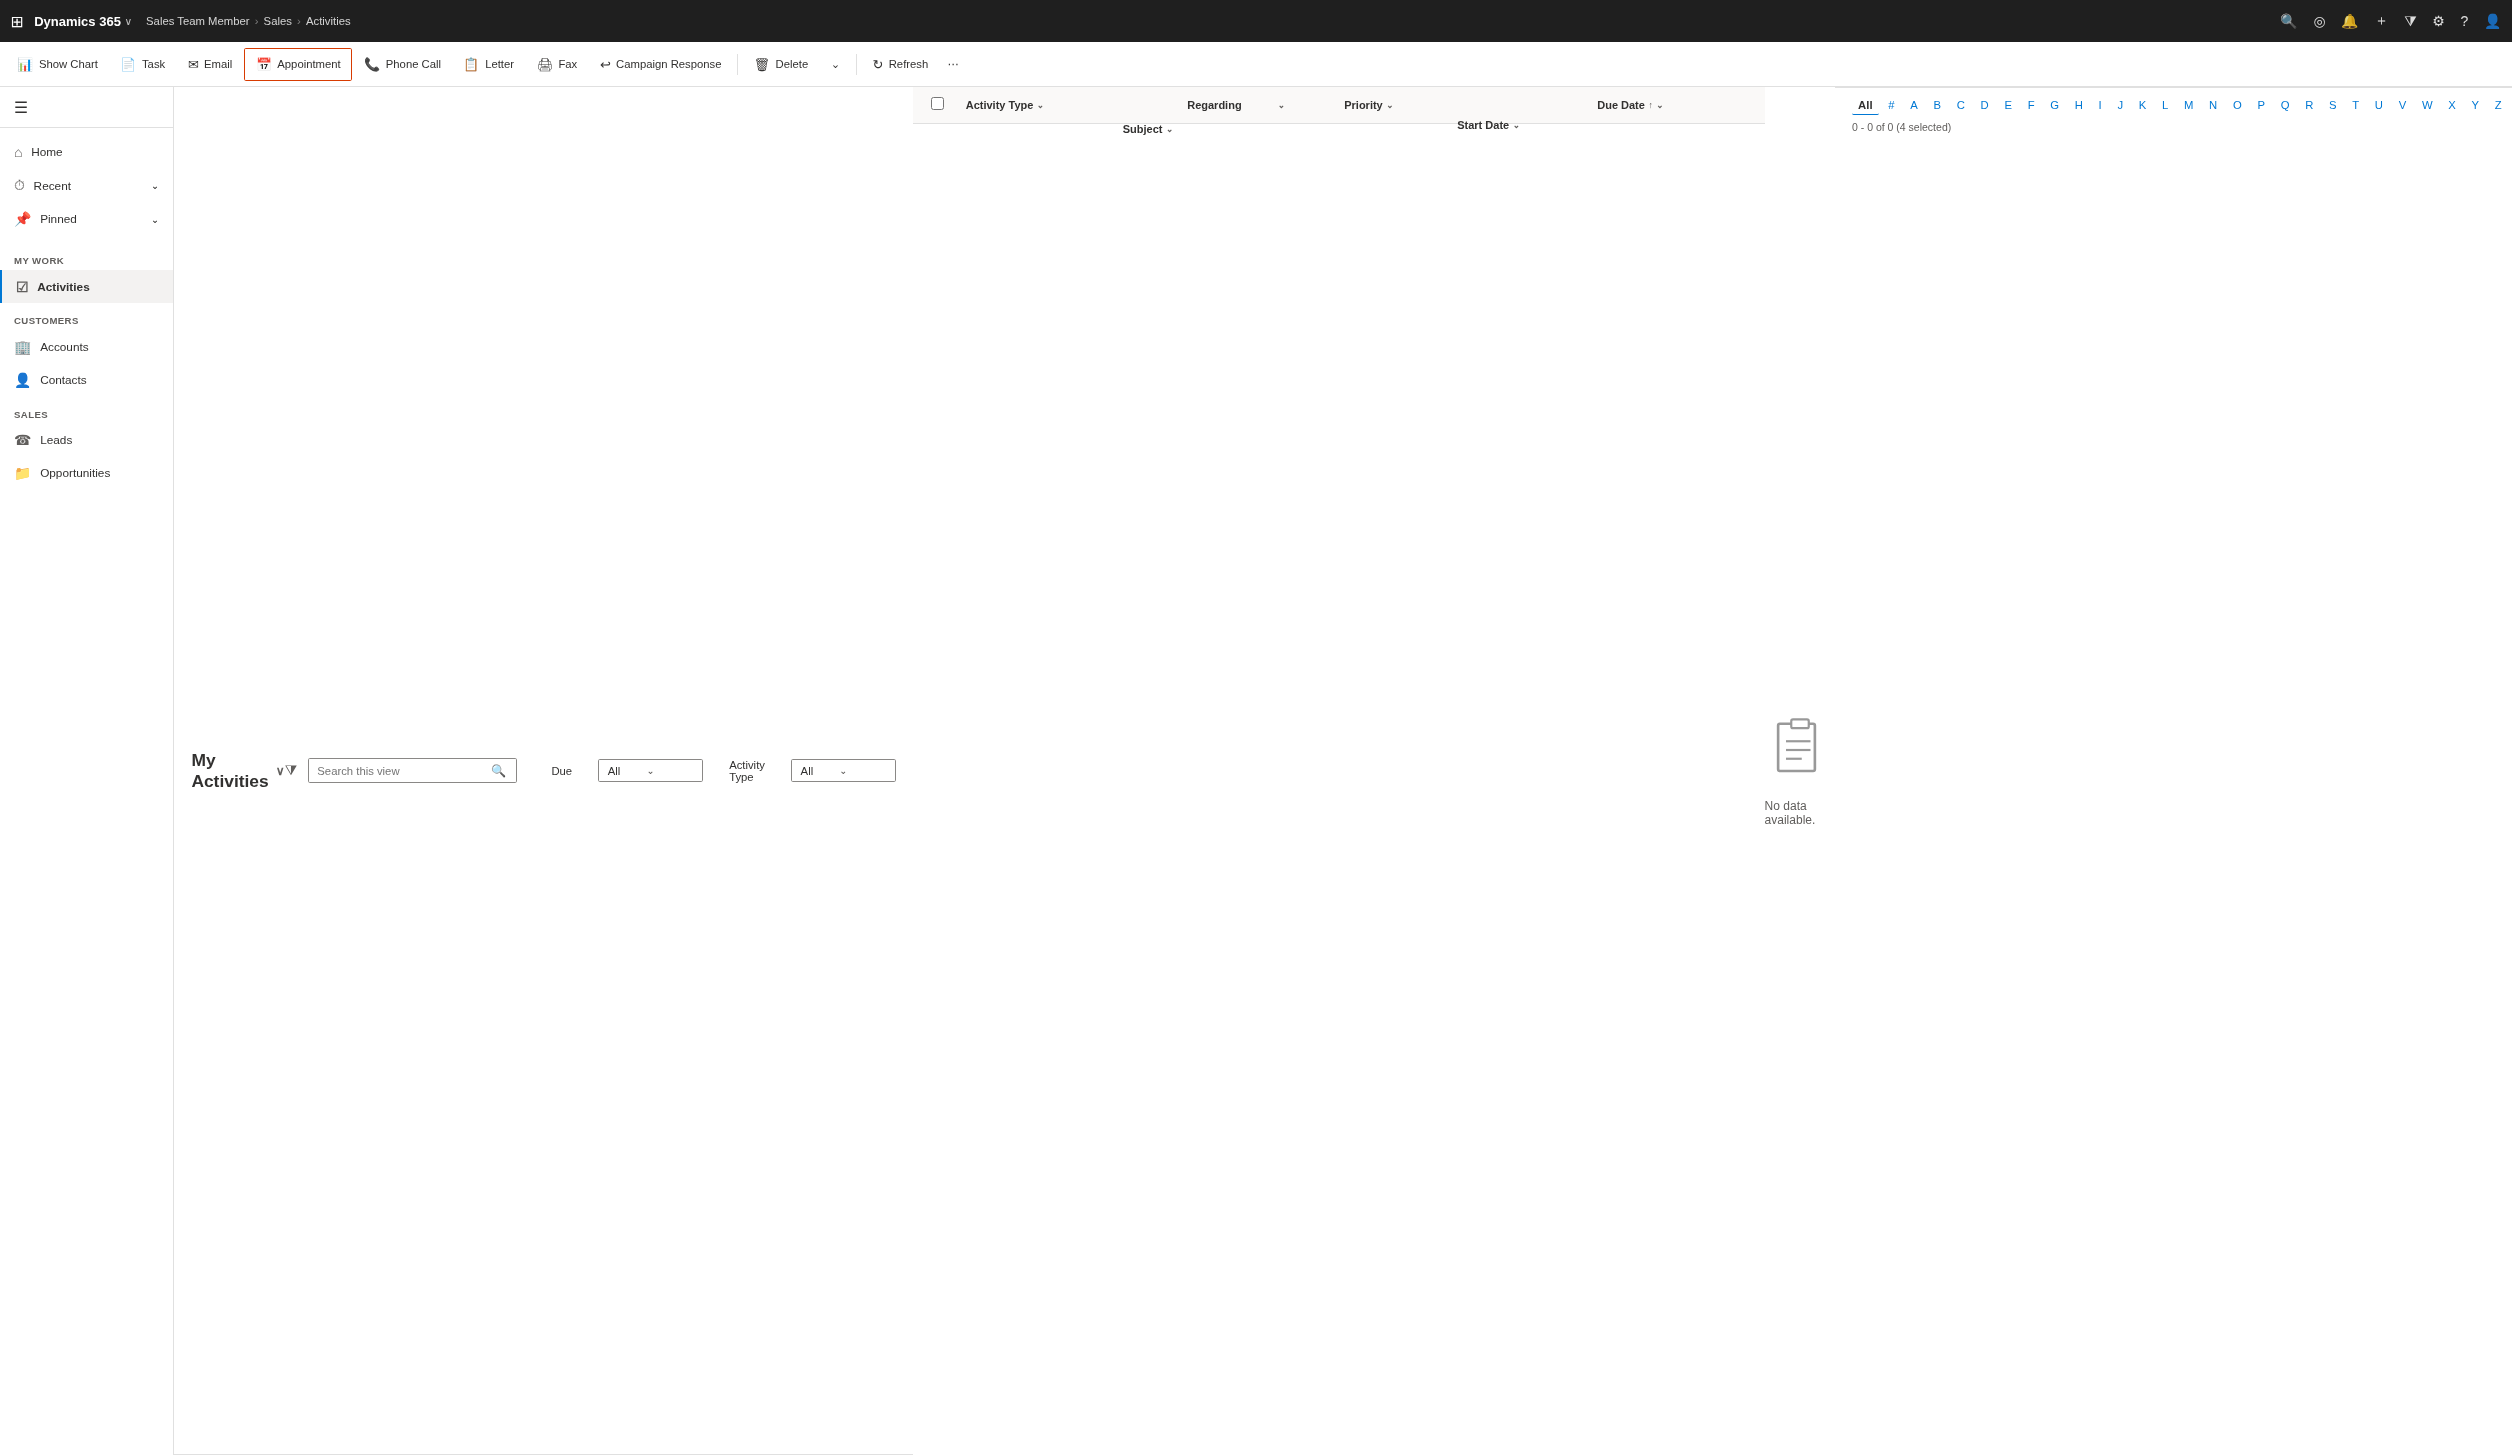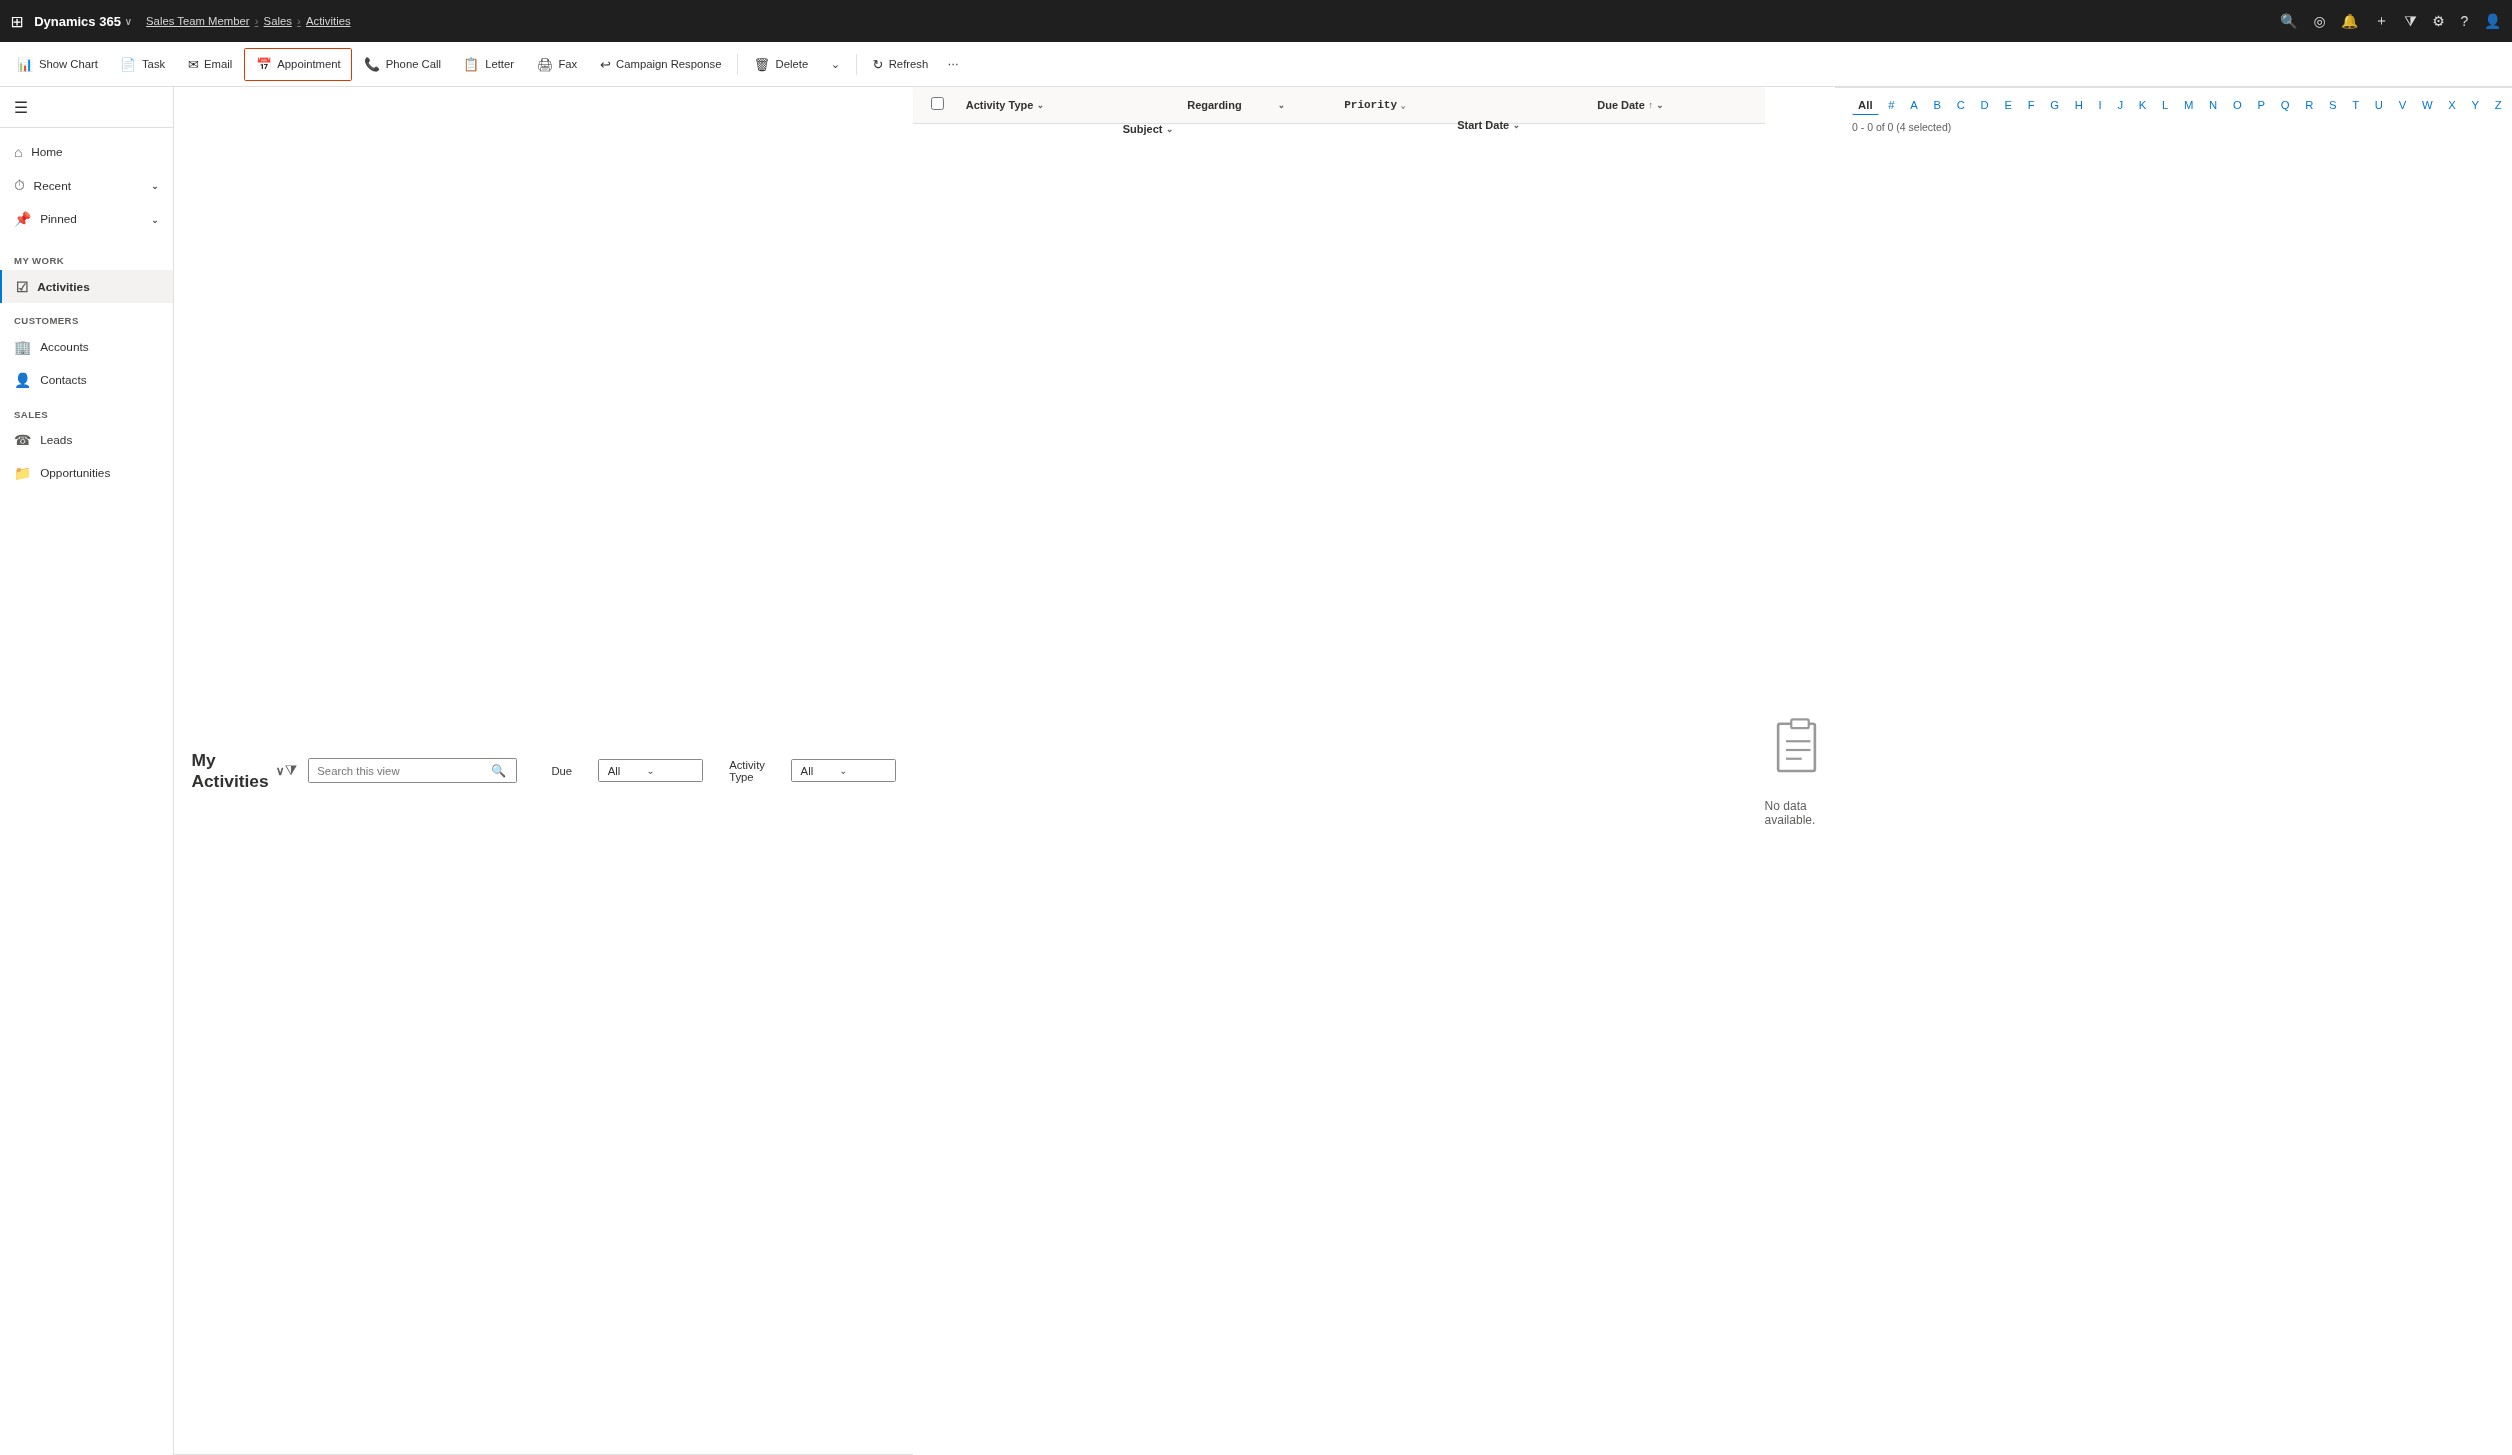--- a/index.html
+++ b/index.html
@@ -11,21 +11,21 @@
       color: #fff;
       display: flex;
       align-items: center;
       height: 42px;
       padding: 0 10.5px;
       flex-shrink: 0;
     }
     .top-nav .waffle-icon { font-size: 15.7px; margin-right: 10.5px; cursor: pointer; }
     .top-nav .app-name { font-size: 13px; font-weight: 600; margin-right: 3.5px; }
     .top-nav .app-chevron { font-size: 10.5px; margin-right: 14px; opacity: 0.7; }
-    .top-nav .site-map { font-size: 11.3px; opacity: 0.8; display: flex; align-items: center; gap: 5.2px; text-decoration: underline; }
+    .top-nav .site-map { font-size: 11.3px; opacity: 0.8; display: flex; align-items: center; gap: 5.2px; }
     .top-nav .site-map .sep { opacity: 0.5; }
     .top-nav .site-map .current { opacity: 1; }
     .top-nav-right { margin-left: auto; display: flex; align-items: center; gap: 15.7px; }
     .top-nav-right .nav-icon { font-size: 14px; color: #fff; cursor: pointer; opacity: 0.85; }
 
     
     .toolbar {
       background: #fff;
       border-bottom: 0.9px solid #e0e0e0;
       display: flex;
@@ -192,21 +192,21 @@
       font-size: 11px;
       font-weight: 600;
       color: #323130;
       cursor: pointer;
       padding: 0 7px;
     }
     .col-header .sort-icon { font-size: 8.7px; color: #605e5c; }
     .col-activity { width: 157px; flex-shrink: 0; }
     .col-subject { flex: 1; margin-top: 48px; }
     .col-regarding { width: 157px; flex-shrink: 0; gap: 36px; }
-    .col-priority { width: 113px; flex-shrink: 0; font-family: Liberation Mono, monospace; }
+    .col-priority { width: 113px; flex-shrink: 0; }
     .col-startdate { width: 140px; flex-shrink: 0; margin-top: 40px; }
     .col-duedate { width: 157px; flex-shrink: 0; }
 
     
     .empty-state {
       flex: 1;
       display: flex;
       flex-direction: column;
       align-items: center;
       justify-content: center;

